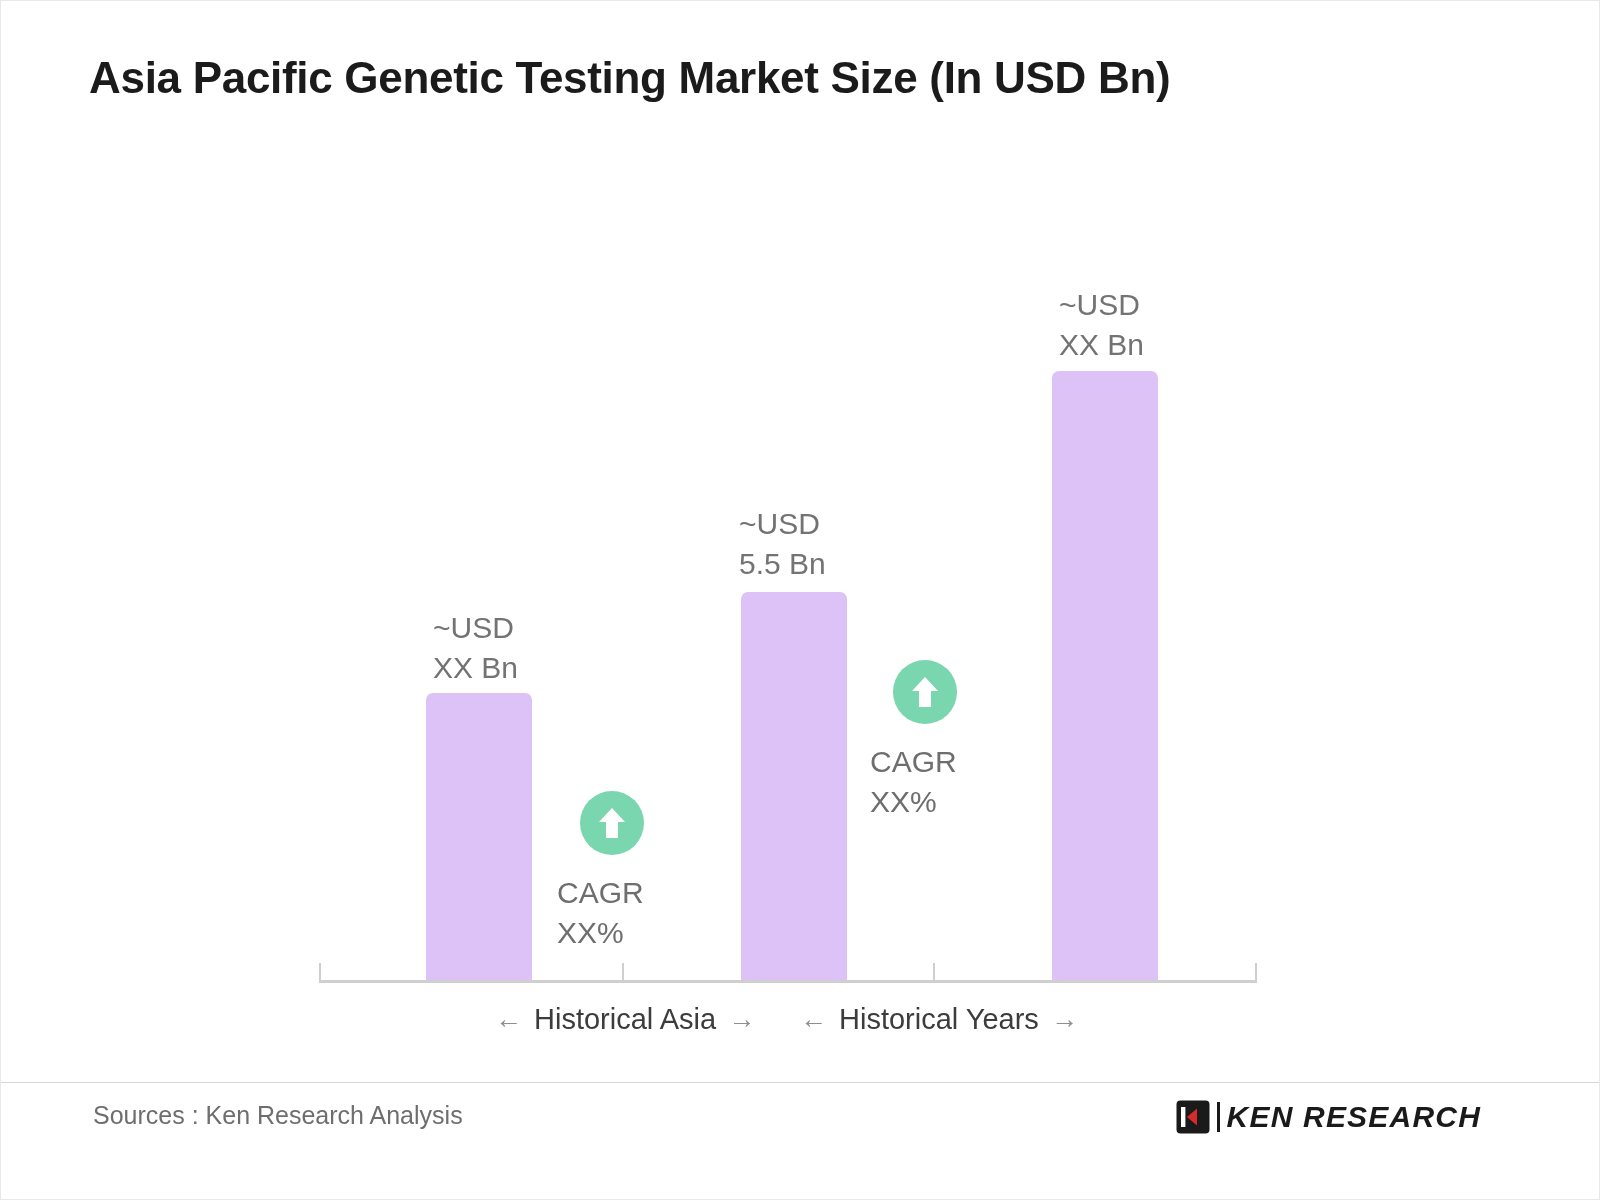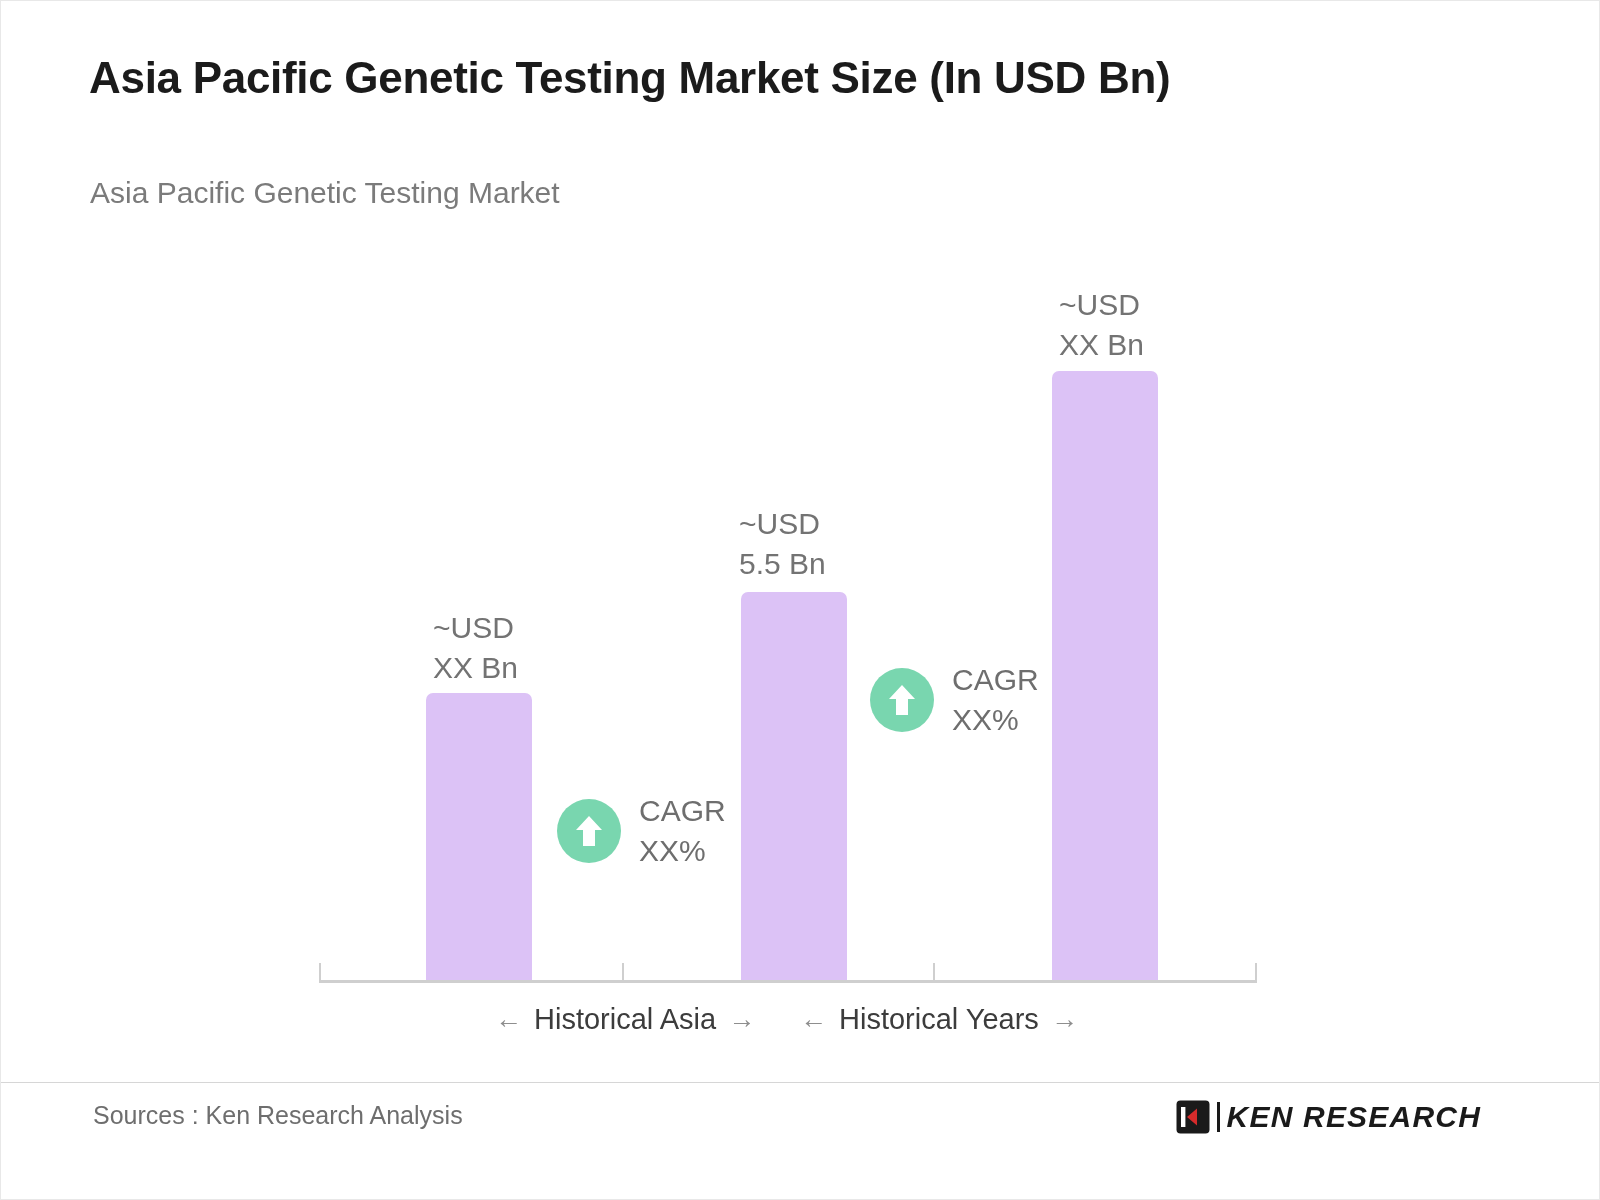--- a/index.html
+++ b/index.html
@@ -62,22 +62,23 @@
     line-height: 40px;
     color: #737373;
     text-align: left;
     white-space: nowrap;
   }
 
   
   .cagr {
     position: absolute;
     display: flex;
-    align-items: center;
+    align-items: flex-end;
     gap: 18px;
+    flex-direction: column;
   }
   .cagr-circle {
     width: 64px;
     height: 64px;
     border-radius: 50%;
     background: #79d6af;
     display: flex;
     align-items: center;
     justify-content: center;
     flex: 0 0 auto;
@@ -159,21 +160,20 @@
   }
 </style>
 </head>
 <body>
 
 <div class="slide">
 
   <div class="title">Asia Pacific Genetic Testing Market Size (In USD Bn)</div>
 
   <div class="subtitle">
-    <div>Asia Pacific Genetic Testing Market</div>
   </div>
 
   <div class="plot">
 
     <div class="bar" style="left:425px; top:692px; width:106px; height:288px;"></div>
     <div class="bar-label" style="left:432px; top:607px;">
       <div>~USD</div>
       <div>XX Bn</div>
     </div>
 

